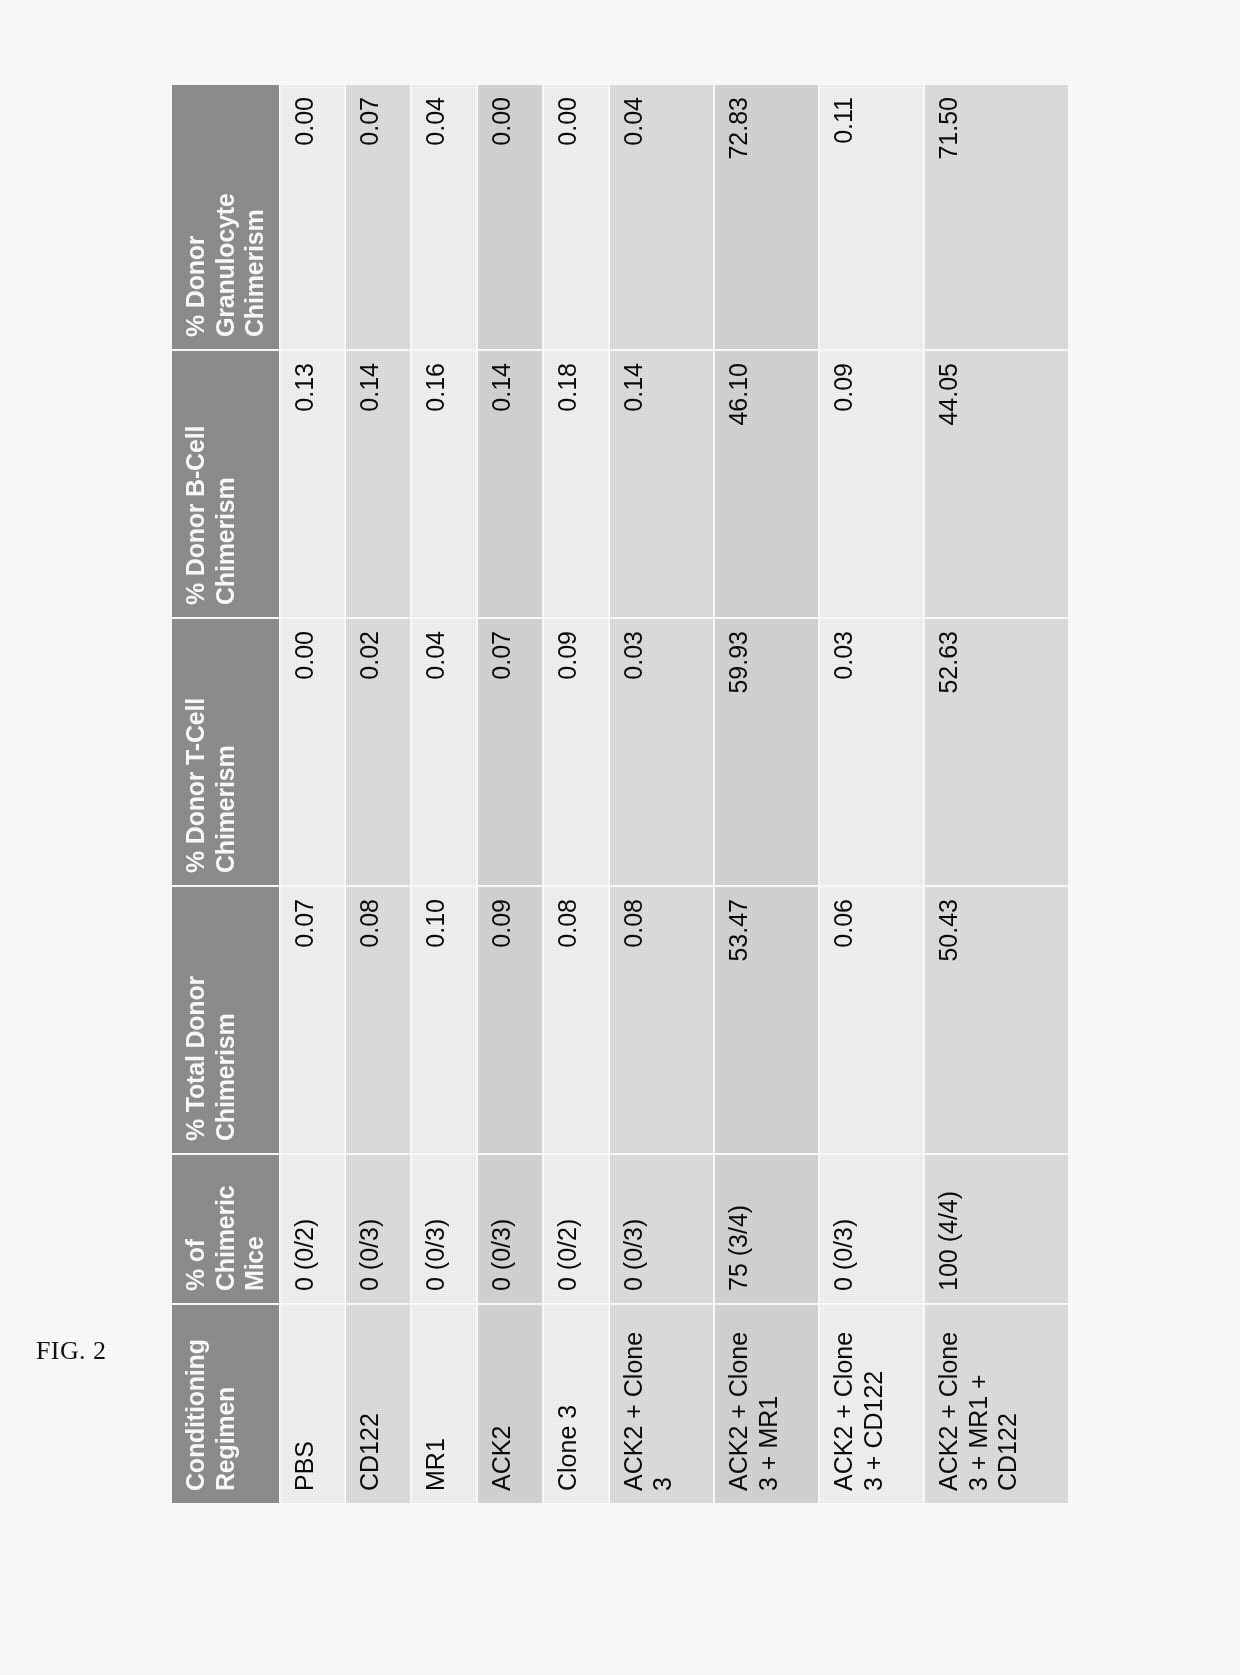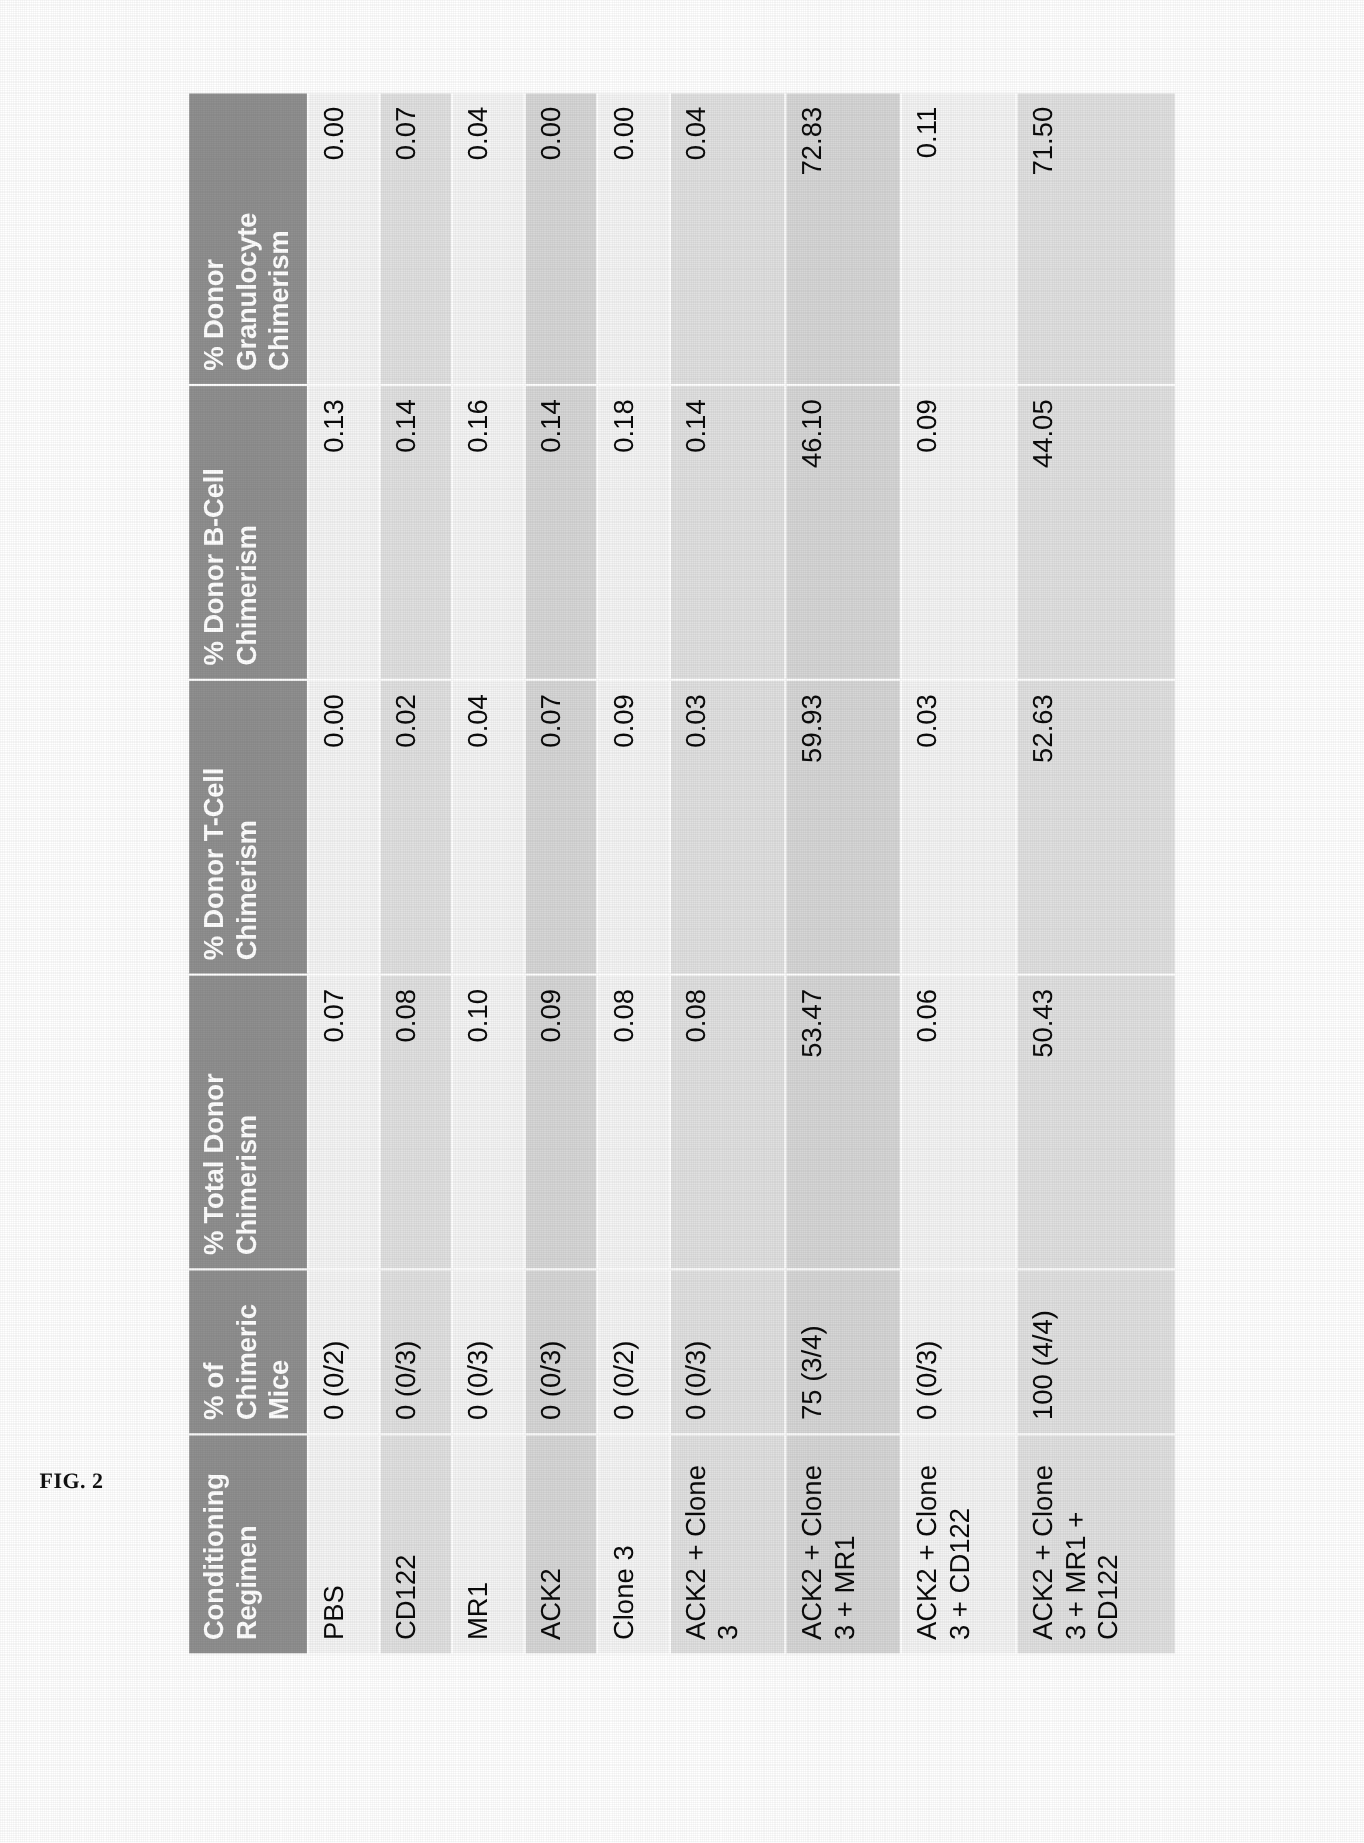--- a/index.html
+++ b/index.html
@@ -15,25 +15,24 @@
     color: #000000;
     overflow: hidden;
   }
 
   
   #fig-label {
     position: absolute;
     left: 36px;
     top: 1336px;
     font-family: "Liberation Serif", serif;
-    font-size: 20px;
+    font-size: 26px;
     letter-spacing: 0.4px;
     color: #111;
     white-space: nowrap;
-    font-weight: bold;
   }
 
   
   
   #table-stage {
     position: absolute;
     left: 620px;
     top: 795px;
     width: 1420px;      
     height: 900px;      

